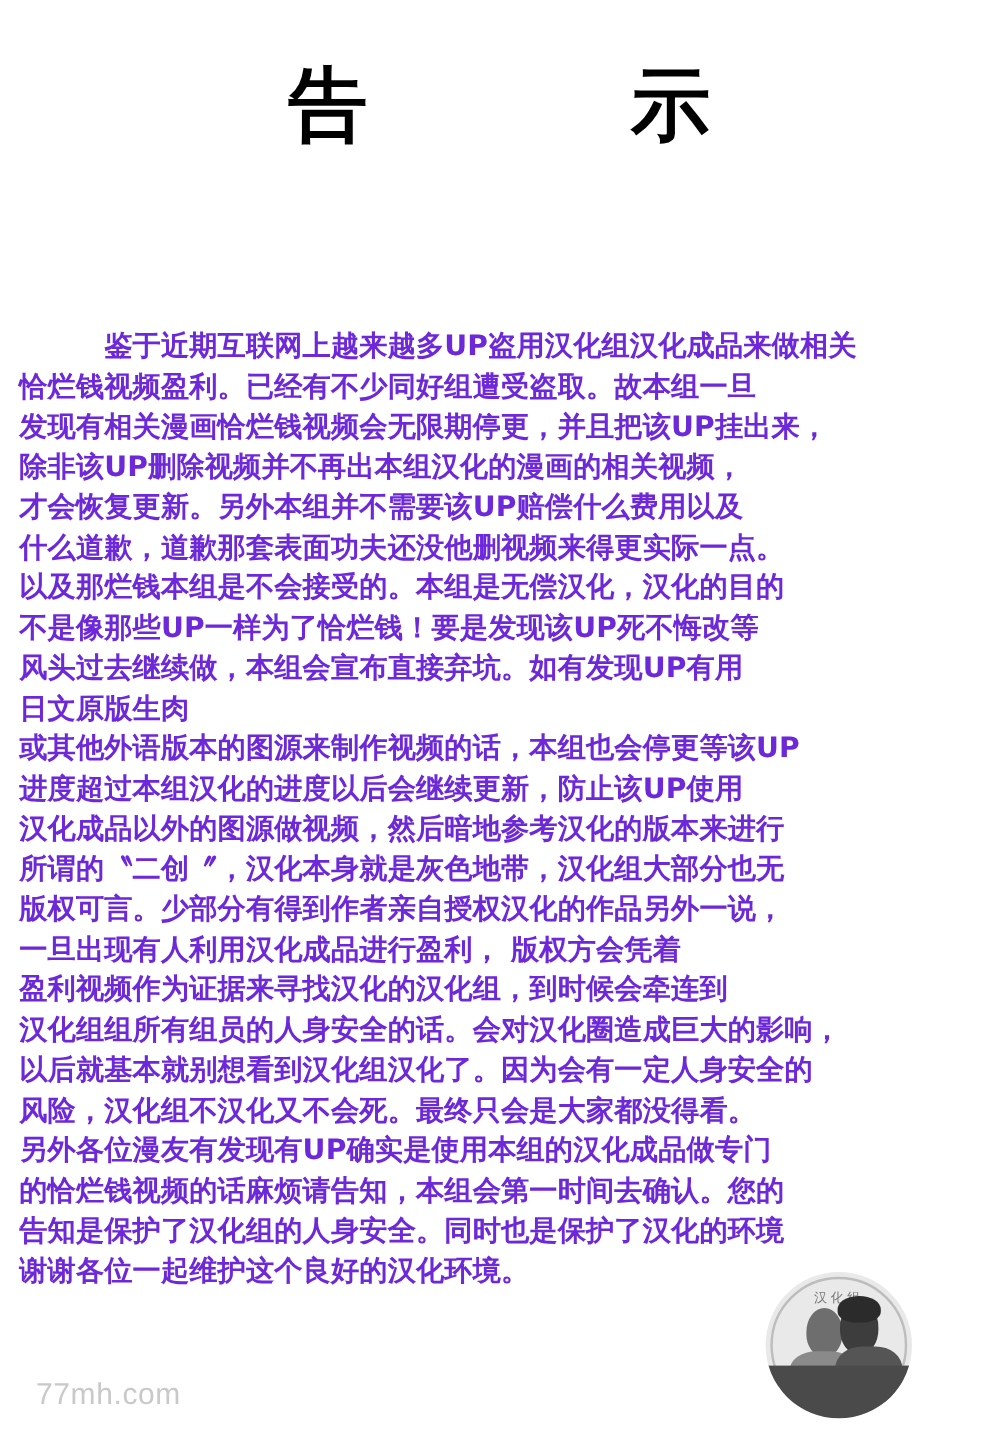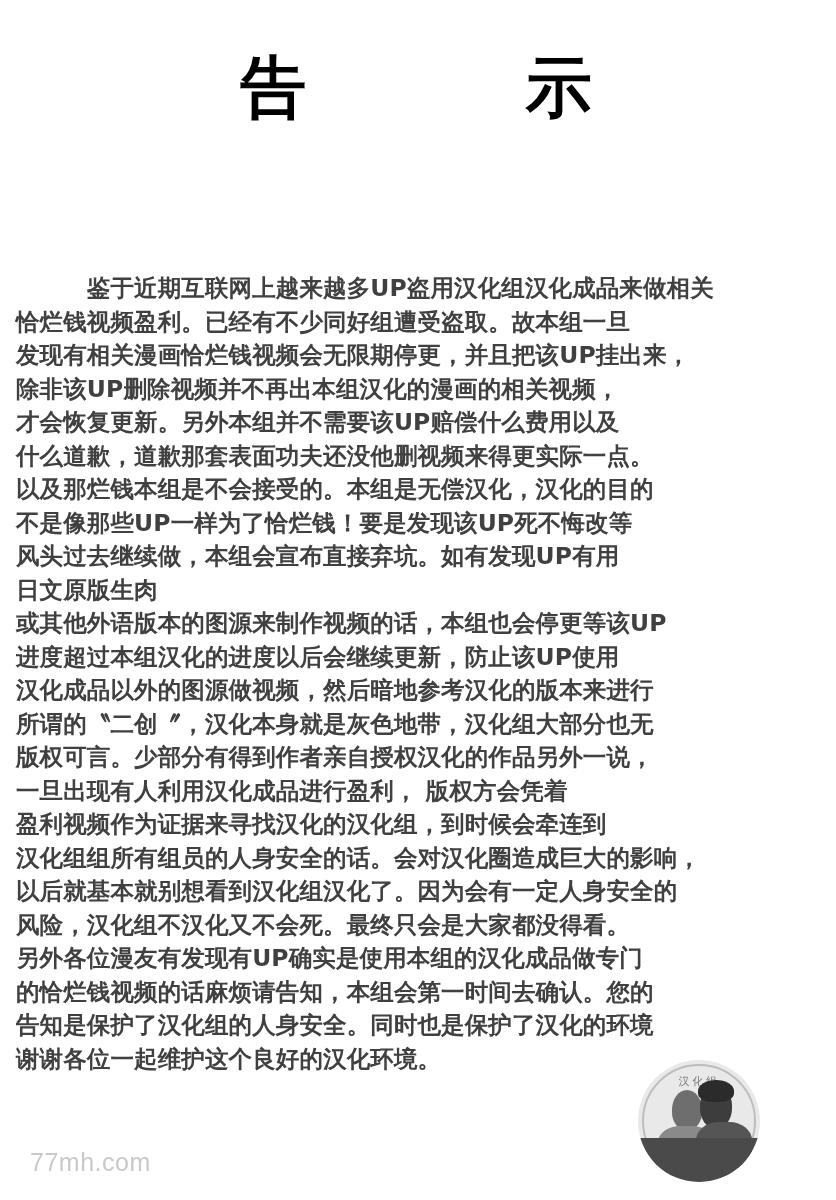--- a/index.html
+++ b/index.html
@@ -39,21 +39,21 @@
     position: absolute;
     top: 272px;
     left: 16px;
     width: 800px;
     font-family: "DejaVu Sans", sans-serif;
     font-size: 23.5px;
     font-weight: 600;
     line-height: 33.5px;
     letter-spacing: 0.005em;
     white-space: pre-wrap;
-    color: #404040;
+    color: #6d28d9;
   }
   .watermark {
     position: absolute;
     left: 30px;
     top: 1148px;
     font-family: Liberation Sans, sans-serif;
     font-size: 25px;
     color: #c9c9c9;
     letter-spacing: 0.02em;
   }

